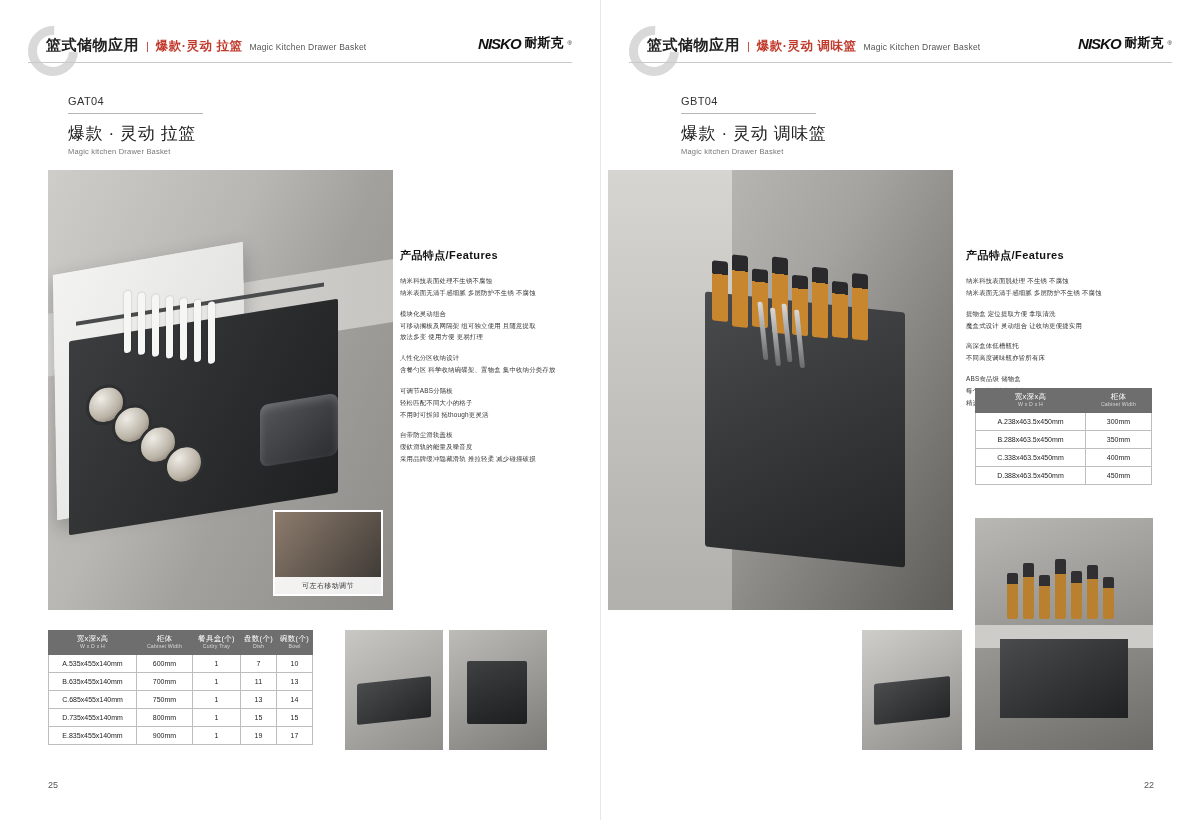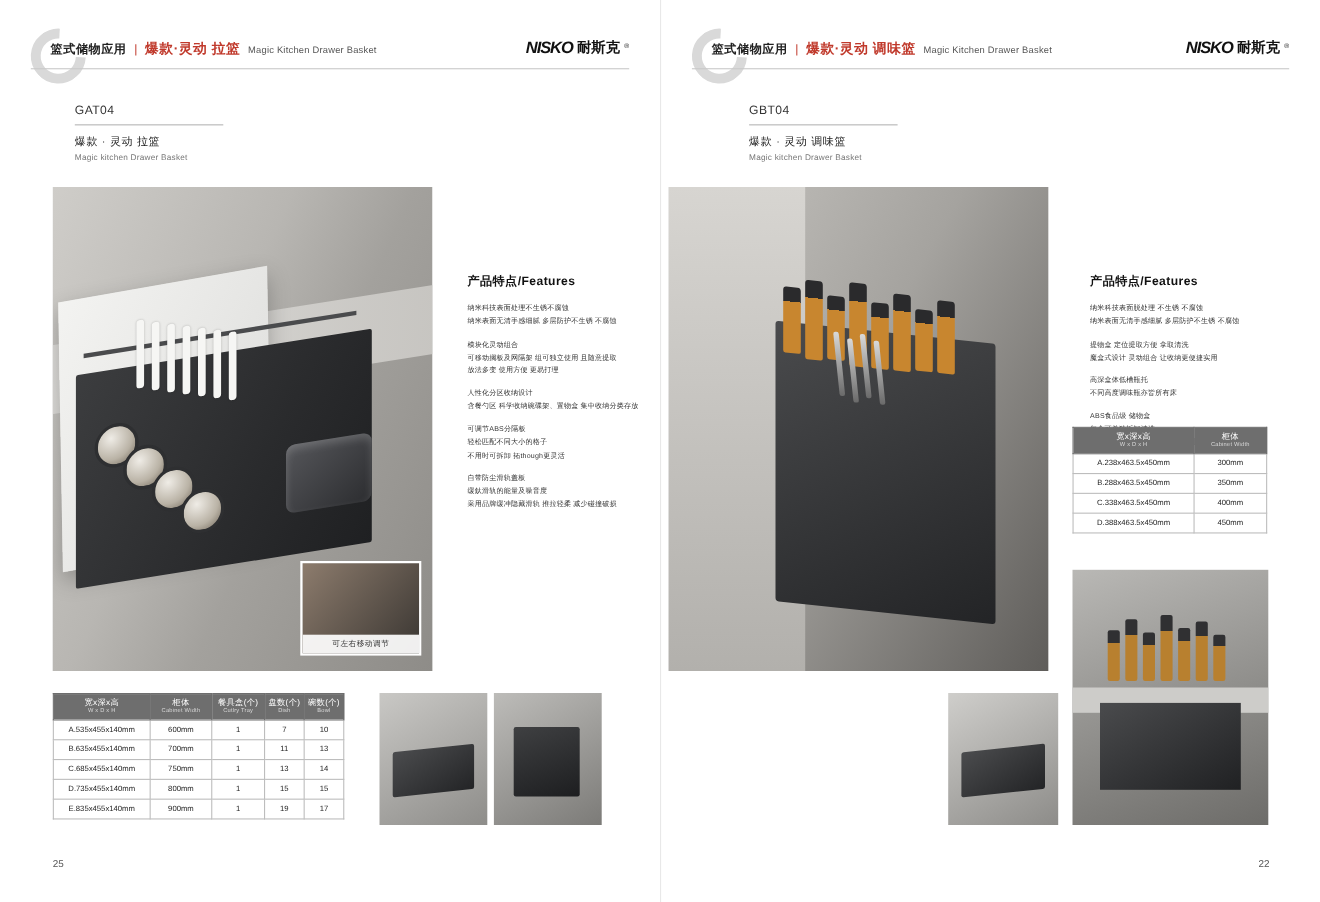--- a/index.html
+++ b/index.html
@@ -16,36 +16,36 @@
   
   .hdr { position: absolute; top: 30px; left: 28px; right: 28px; height: 42px; }
   .hdr-c {
     position: absolute; left: 0; top: -4px; width: 50px; height: 50px;
     border-radius: 50%;
     border: 9px solid #d9d9d9;
     border-right-color: transparent;
     transform: rotate(-42deg);
   }
   .hdr-txtwrap { position: absolute; left: 18px; top: 6px; display: flex; align-items: baseline; gap: 7px; }
-  .hdr-cn { font-size: 11px; color: #222; font-weight: bold; letter-spacing: .5px; text-align: center; }
+  .hdr-cn { font-size: 15px; color: #222; font-weight: bold; letter-spacing: .5px; text-align: center; }
   .hdr-div { color: #c0392b; font-size: 11px; }
   .hdr-cn2 { font-size: 12.5px; color: #c0392b; font-weight: bold; letter-spacing: .5px; }
   .hdr-en { font-size: 8.5px; color: #555; letter-spacing: .2px; }
   .hdr-rule { position: absolute; left: 0; right: 0; top: 32px; height: 1px; background: #c9c9c9; }
 
   .logo { position: absolute; right: 0; top: 4px; display: flex; align-items: center; gap: 4px; }
   .logo-mark { font-size: 15px; font-weight: bold; font-style: italic; color: #111; letter-spacing: -1px; }
   .logo-cn { font-size: 13px; font-weight: bold; color: #111; letter-spacing: 0px; }
   .logo-tm { font-size: 6px; vertical-align: super; color: #111; }
 
   
   .model { position: absolute; top: 95px; left: 68px; }
   .model-code { font-size: 11px; color: #333; letter-spacing: .4px; }
   .model-rule { width: 135px; height: 1px; background: #b5b5b5; margin: 6px 0 8px 0; }
-  .model-cn { font-size: 10px; color: #222; letter-spacing: .6px; }
+  .model-cn { font-size: 17px; color: #222; letter-spacing: .6px; }
   .model-en { font-size: 7.5px; color: #777; margin-top: 2px; letter-spacing: .2px; }
 
   
   .hero {
     position: absolute; left: 48px; top: 170px; width: 345px; height: 440px;
     background: linear-gradient(160deg,#d8d7d4 0%,#bdbcb9 35%,#9e9d9a 75%,#87867f 100%);
     overflow: hidden;
   }
   .hero2 {
     position: absolute; left: 608px; top: 170px; width: 345px; height: 440px;
@@ -99,21 +99,21 @@
     background: linear-gradient(150deg,#4a4b4d,#232426);
     transform: skewY(6deg); border-radius:3px;
   }
   .r-bottles { position:absolute; left:30%; top:20%; width:54%; height:42%; transform: skewY(6deg); }
   .r-bot { position:absolute; width:16px; border-radius:3px 3px 2px 2px;
     background: linear-gradient(180deg,#2a2a2c 0 22%, #c8862f 22% 100%); }
   .r-tools { position:absolute; left:44%; top:30%; width:30%; height:30%; transform: skewY(6deg) rotate(-6deg); }
   .r-tool { position:absolute; width:5px; height:58px; background:linear-gradient(180deg,#d9d9d9,#6a6a6a); border-radius:2px; }
 
   
-  .feat { position: absolute; width: 185px; margin-left: 25px; }
+  .feat { position: absolute; width: 185px; }
   .feat-title { font-size: 11px; color: #111; font-weight: bold; margin-bottom: 12px; letter-spacing: .4px; }
   .feat p { font-size: 6.4px; line-height: 1.85; color: #333; margin-bottom: 9px; letter-spacing: .2px; }
   .feat-left { left: 400px; top: 248px; }
   .feat-right { left: 966px; top: 248px; width: 200px; }
 
   
   table.spec { border-collapse: collapse; }
   table.spec th {
     background: #6e6e6e; color: #fff; font-weight: normal; text-align: center;
     padding: 4px 2px; border: 1px solid #6e6e6e; line-height: 1.15;

